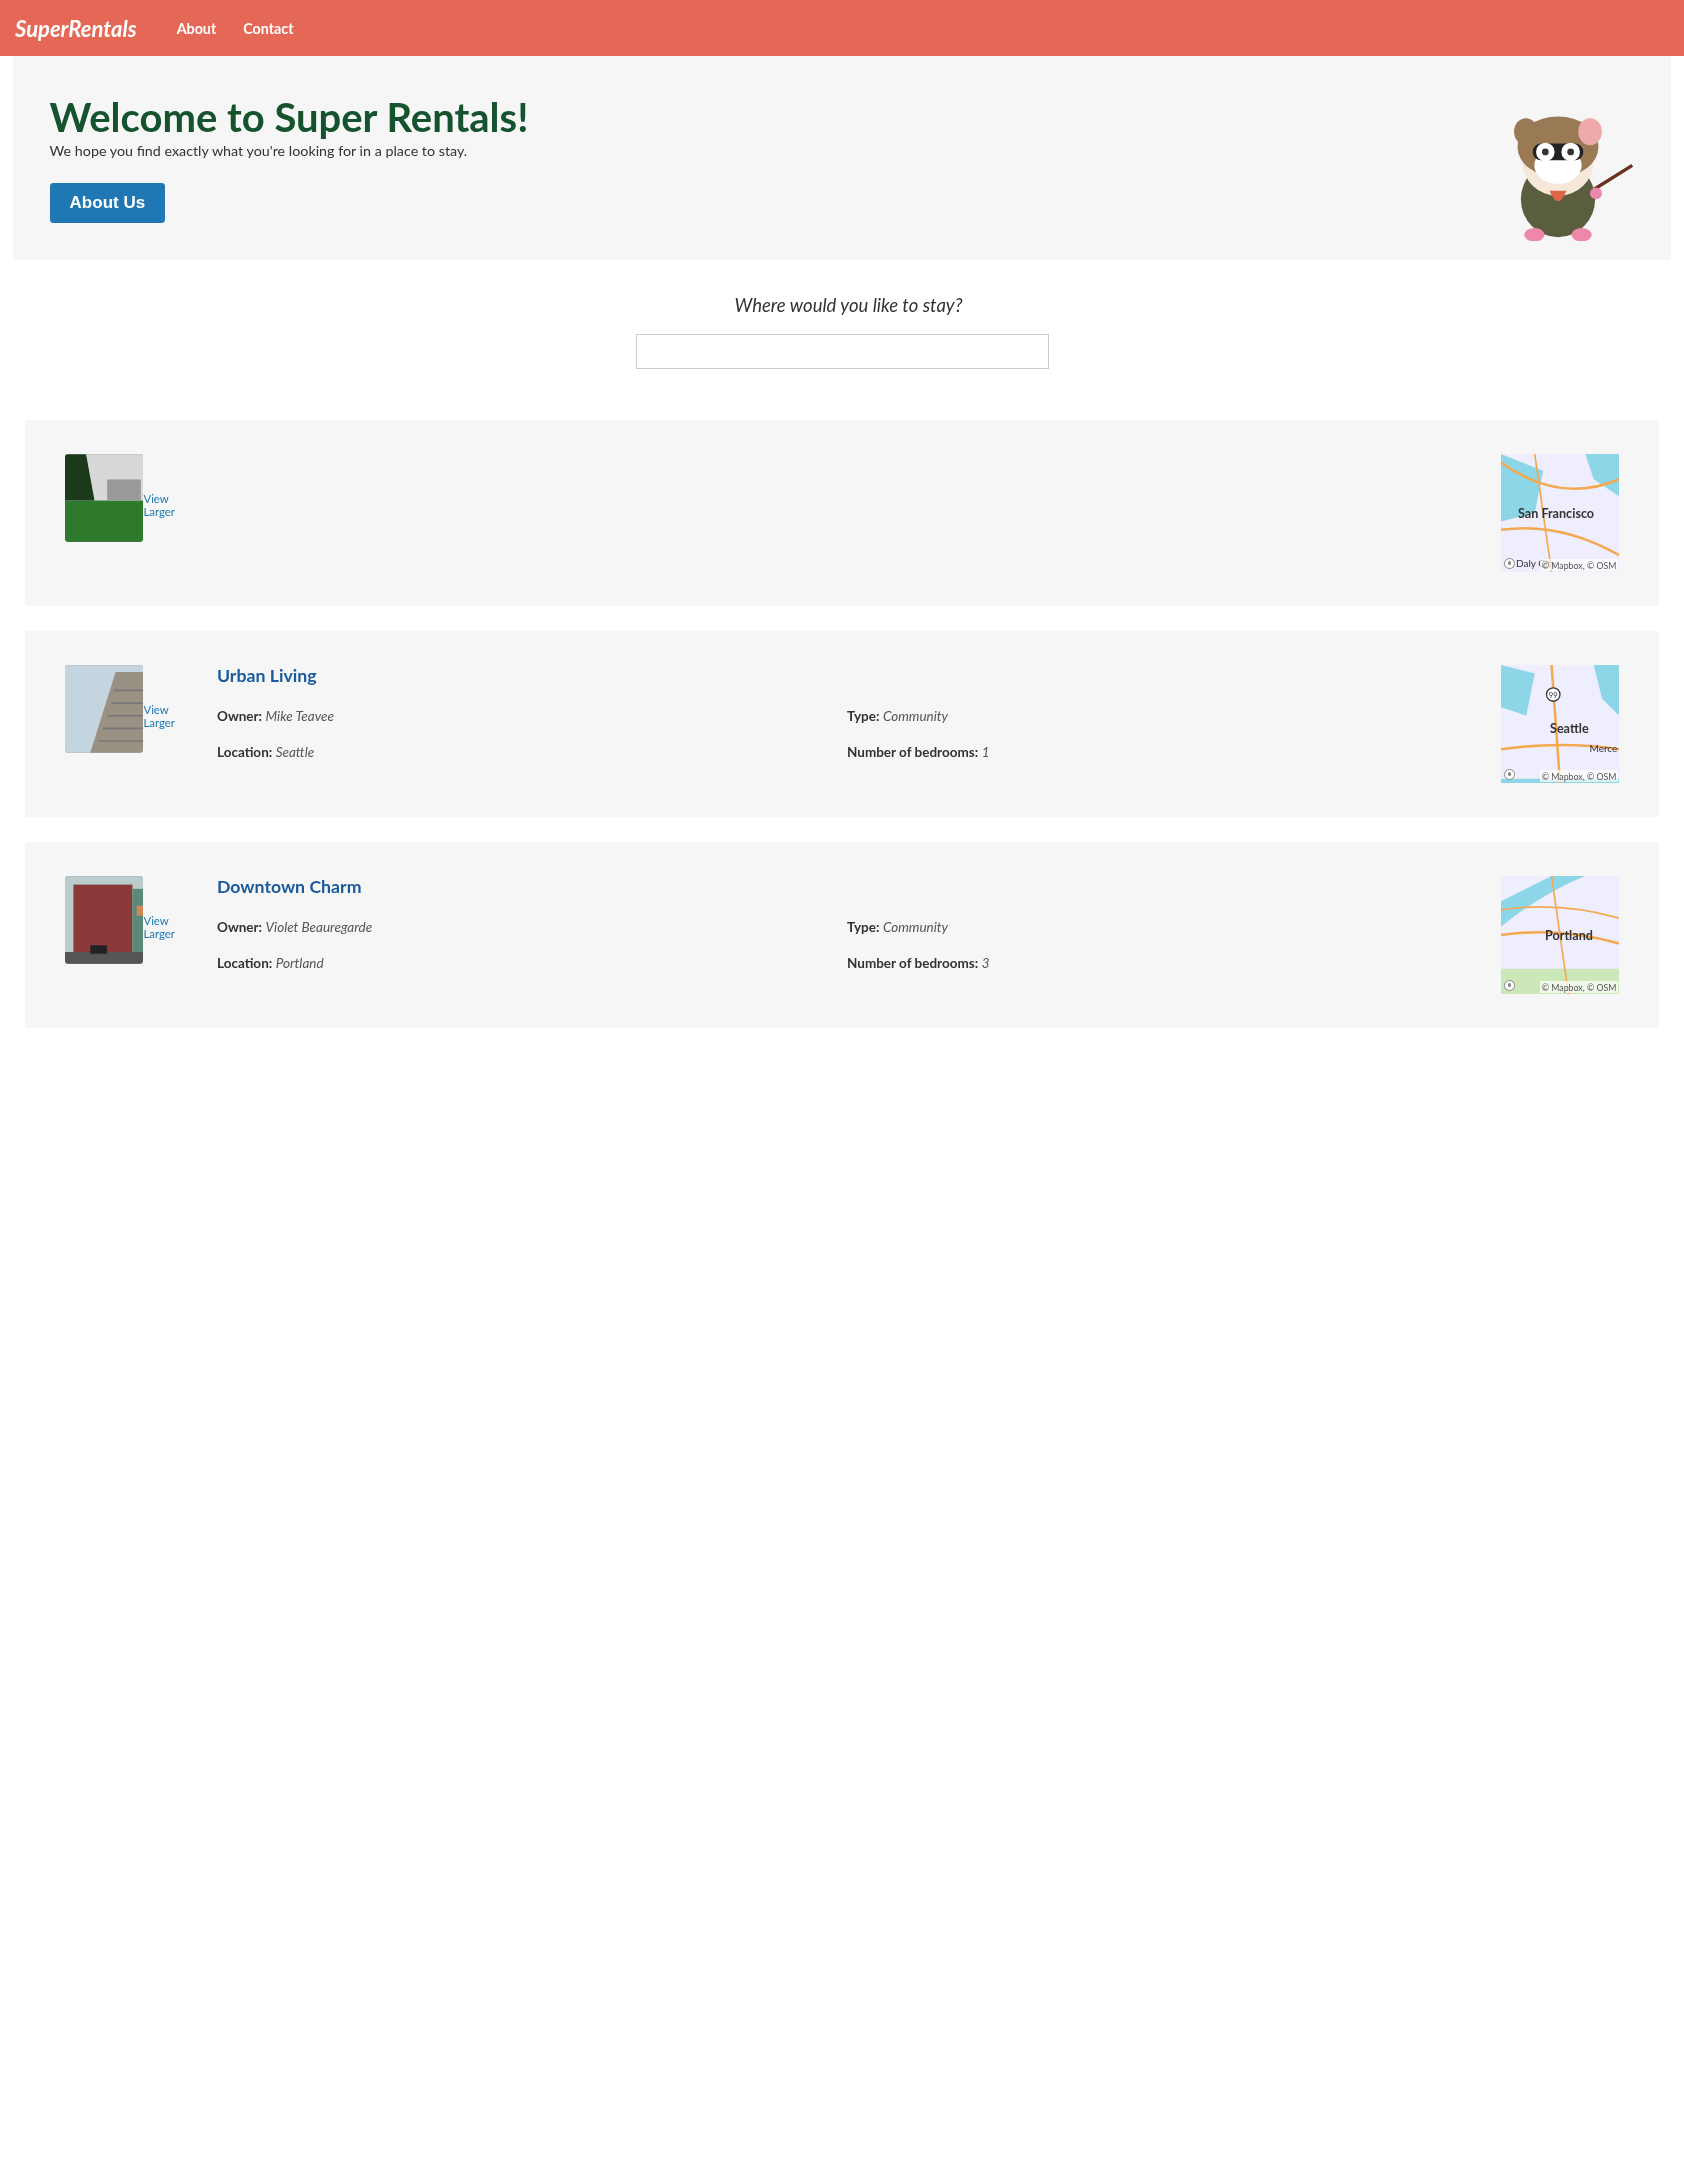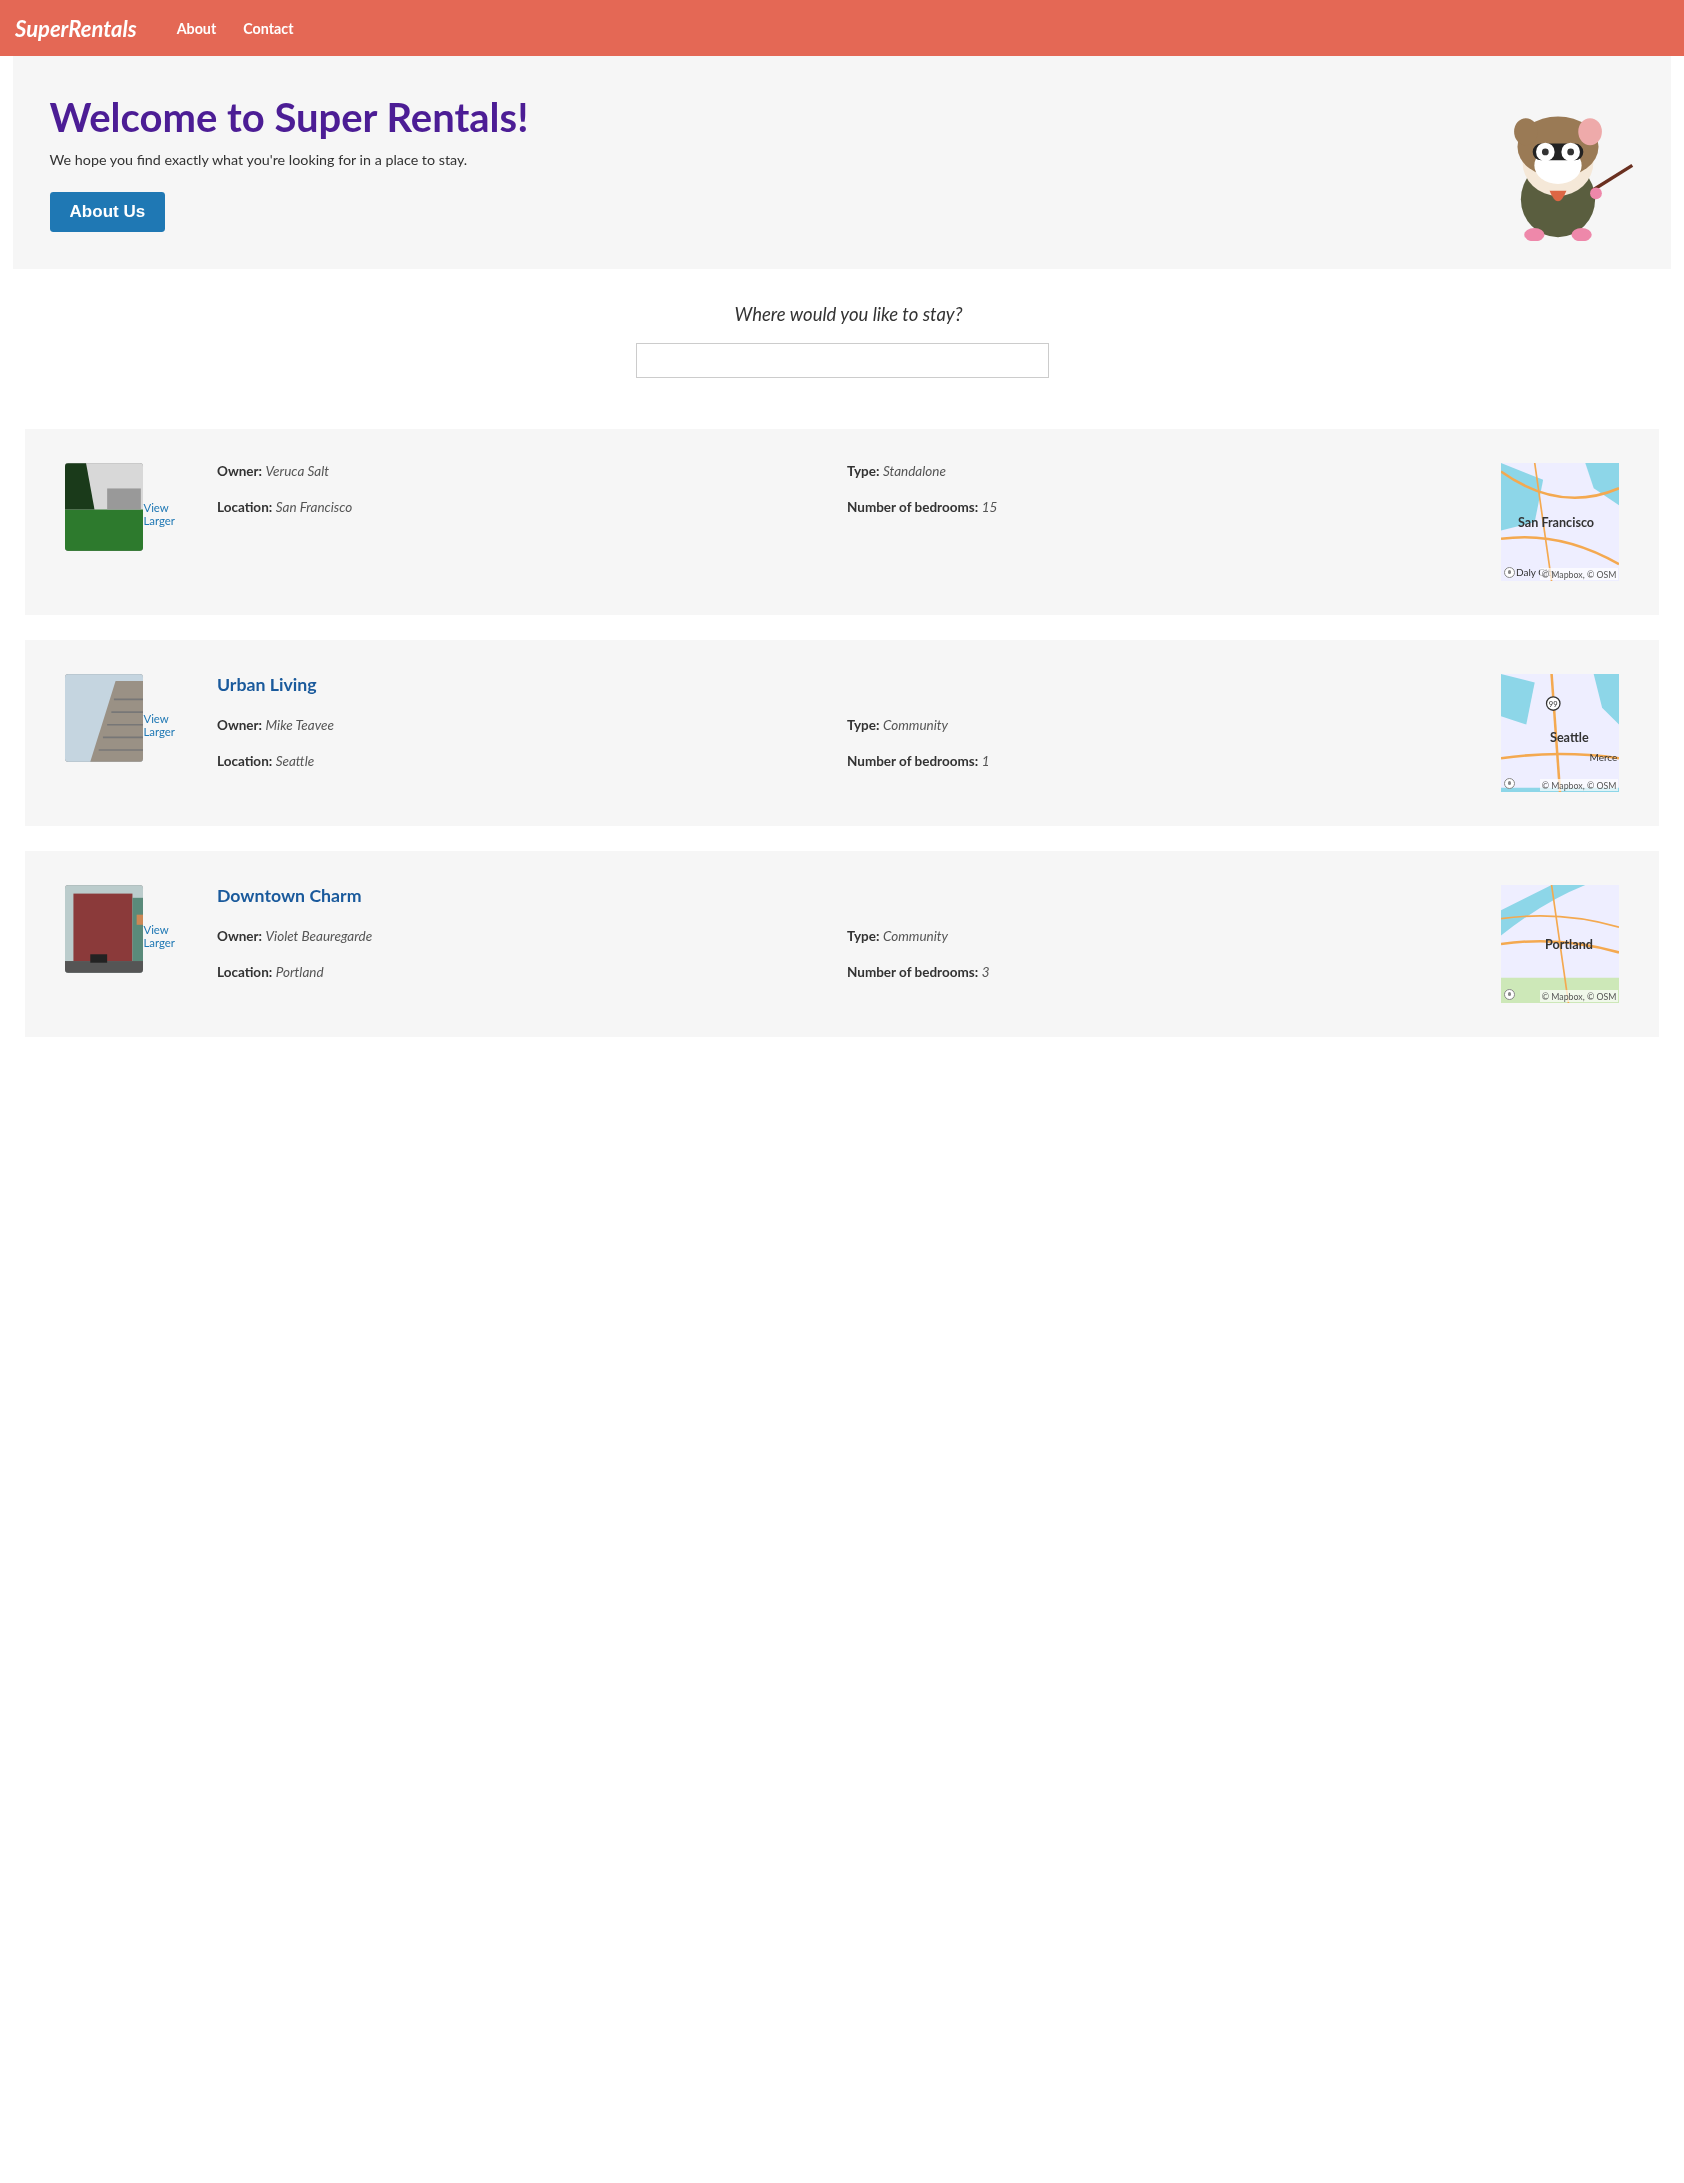--- a/index.html
+++ b/index.html
@@ -39,22 +39,22 @@
     }
     .jumbo {
       background: #f6f6f6;
       margin: 0 12.6px 12.6px 12.6px;
       padding: 37px 37px;
       position: relative;
     }
     .jumbo-title {
       font-size: 40px;
       font-weight: 700;
-      color: #4c1d95;
-      margin-bottom: 10px;
+      color: #14532d;
+      margin-bottom: 1px;
     }
     .jumbo-sub {
       font-size: 14.3px;
       color: #333;
       margin-bottom: 23.6px;
     }
     .btn {
       display: inline-block;
       background: #1f78b4;
       color: #fff;
@@ -248,38 +248,20 @@
           <rect width="140" height="60" fill="#d8d8d8"></rect>
           <rect y="55" width="140" height="49" fill="#2d7a2d"></rect>
           <polygon points="0,0 25,0 35,55 0,55" fill="#1a3a1a"></polygon>
           <polygon points="140,0 115,0 105,55 140,55" fill="#1a3a1a"></polygon>
           <rect x="50" y="30" width="40" height="25" fill="#999"></rect>
         </svg>
       </div>
       <div class="view-larger">View Larger</div>
     </div>
     <div class="rental-details">
-      <div class="detail-grid">
-        <div class="detail-item">
-          <span class="detail-label">Owner:</span>
-          <span class="detail-value">Veruca Salt</span>
-        </div>
-        <div class="detail-item">
-          <span class="detail-label">Type:</span>
-          <span class="detail-value">Standalone</span>
-        </div>
-        <div class="detail-item">
-          <span class="detail-label">Location:</span>
-          <span class="detail-value">San Francisco</span>
-        </div>
-        <div class="detail-item">
-          <span class="detail-label">Number of bedrooms:</span>
-          <span class="detail-value">15</span>
-        </div>
-      </div>
     </div>
     <div class="rental-map">
       <svg class="map-svg" viewBox="0 0 140 140">
         <rect width="140" height="140" fill="#eef"></rect>
         <path d="M0,0 L50,20 L40,70 L0,80 Z" fill="#8dd6e8"></path>
         <path d="M100,0 L140,0 L140,50 L110,30 Z" fill="#8dd6e8"></path>
         <path d="M0,10 Q70,60 140,30" stroke="#f4a950" stroke-width="3" fill="none"></path>
         <path d="M0,90 Q70,80 140,120" stroke="#f4a950" stroke-width="3" fill="none"></path>
         <path d="M40,0 L60,140" stroke="#f4a950" stroke-width="2" fill="none"></path>
       </svg>

